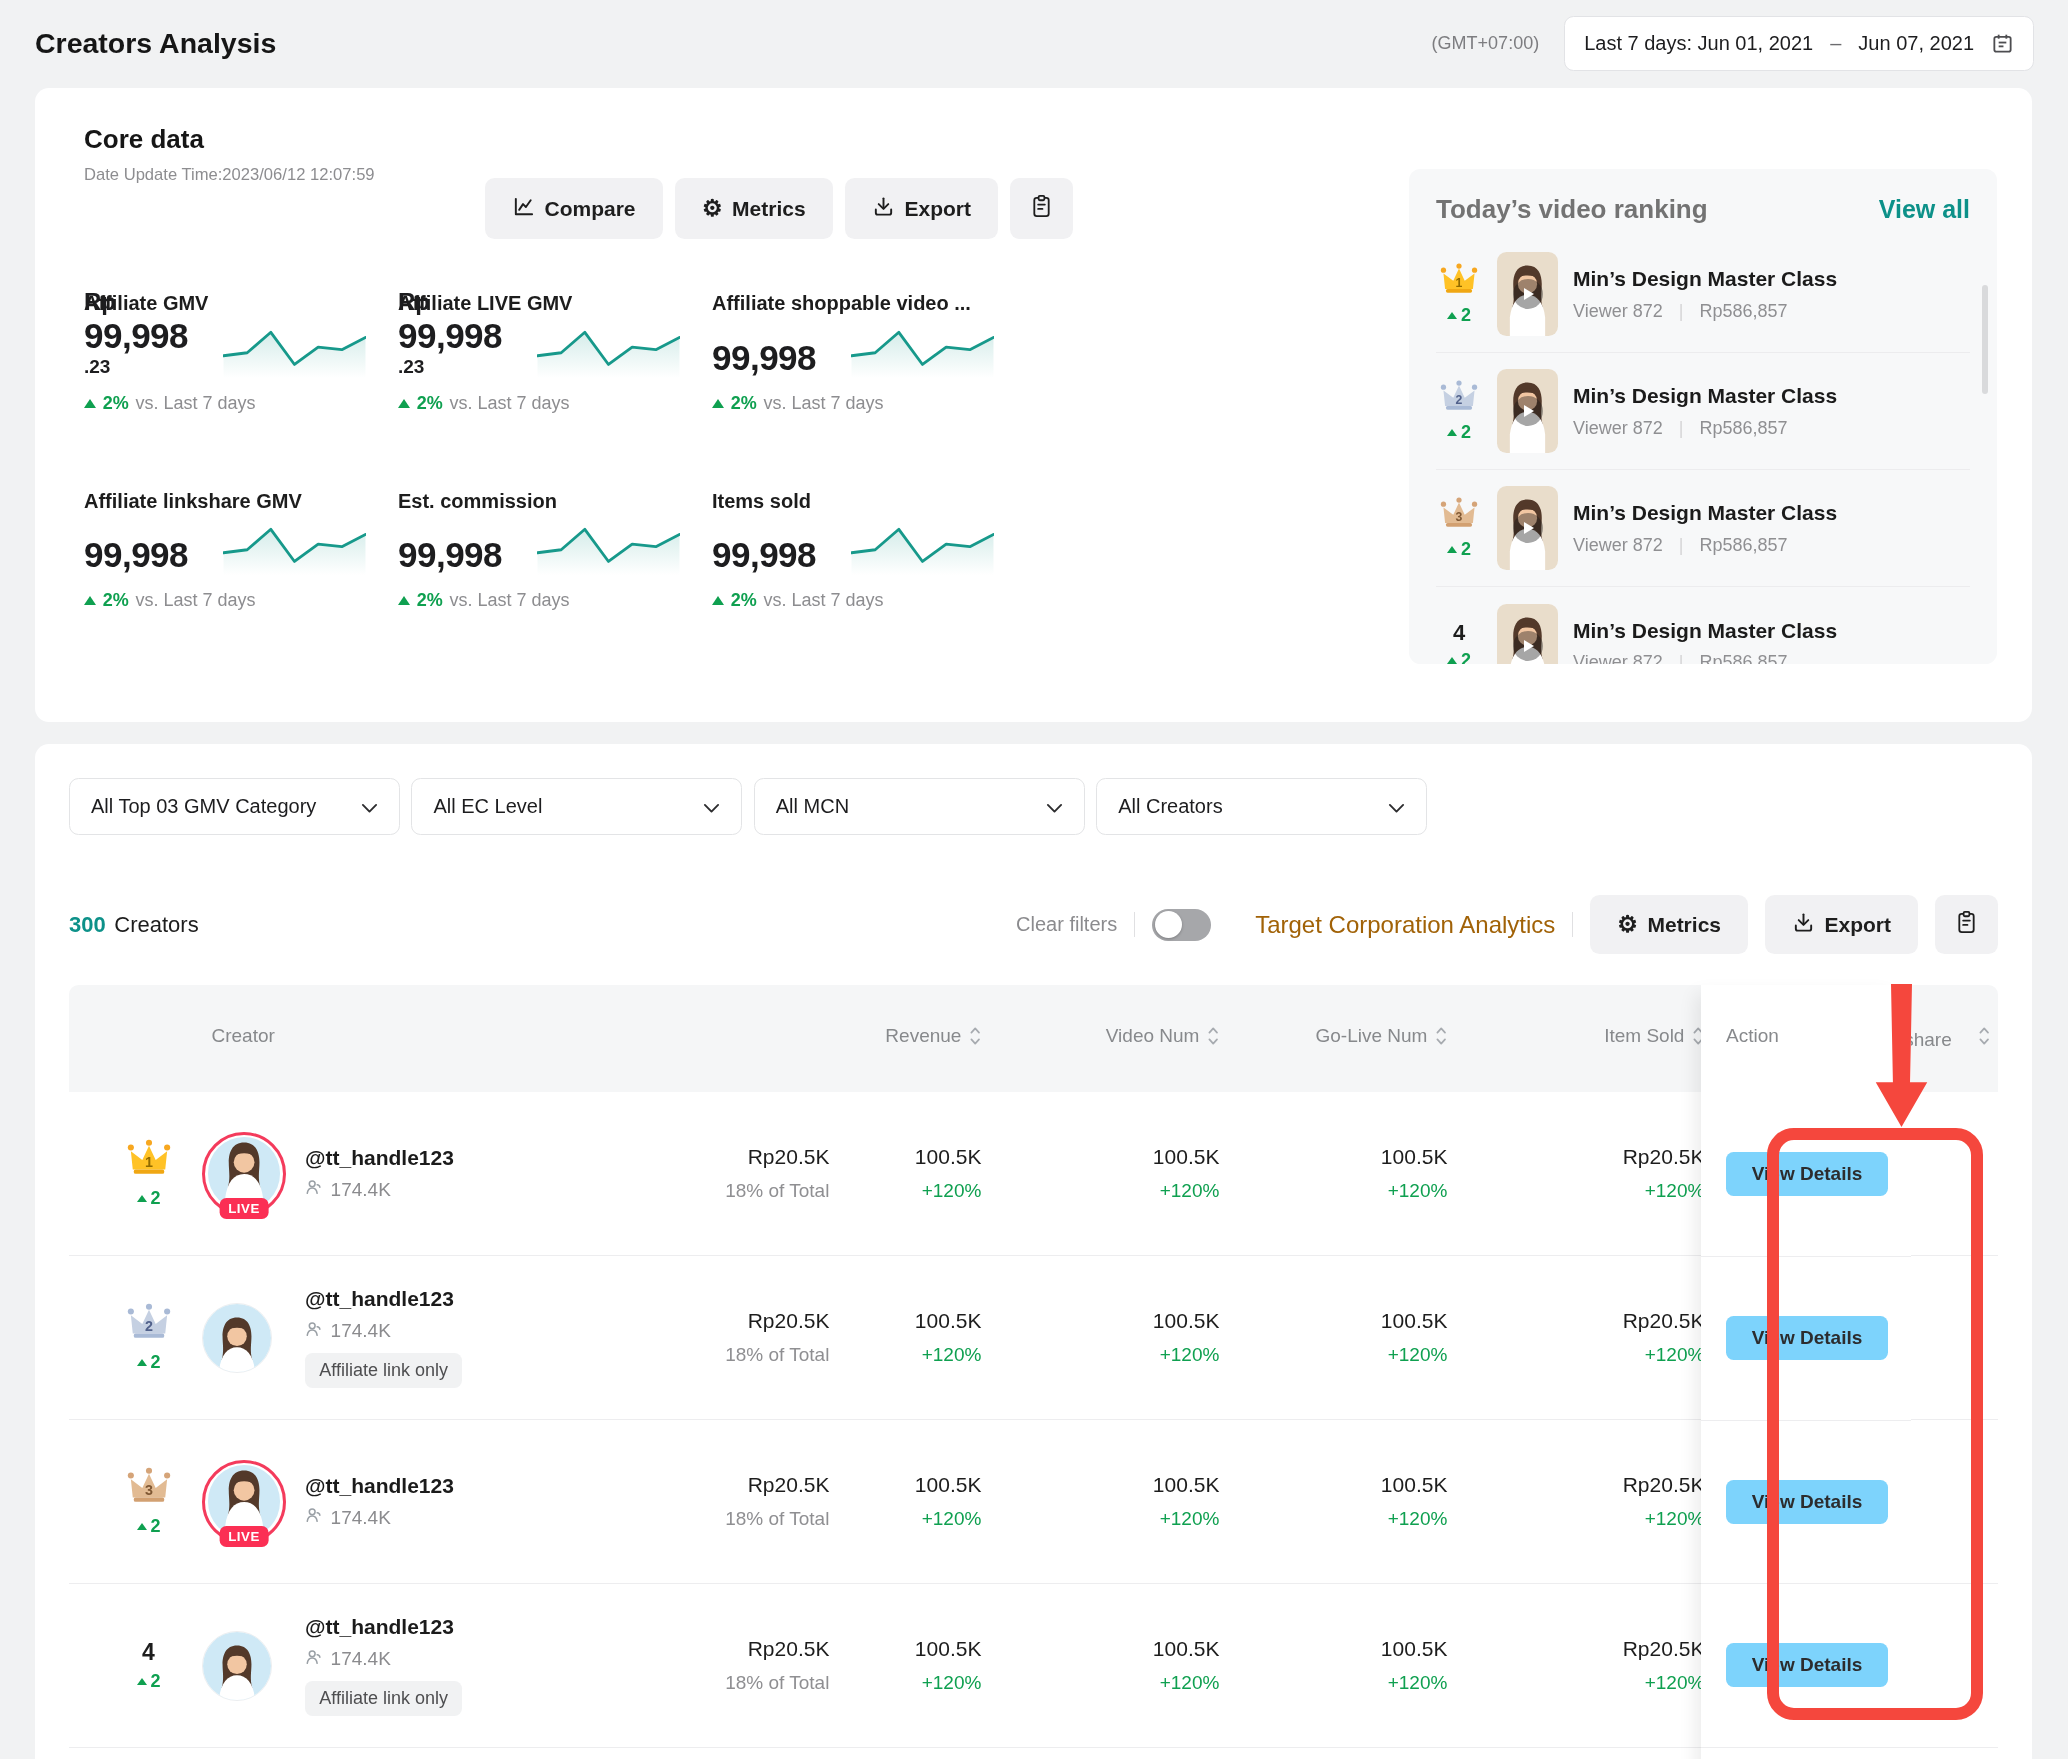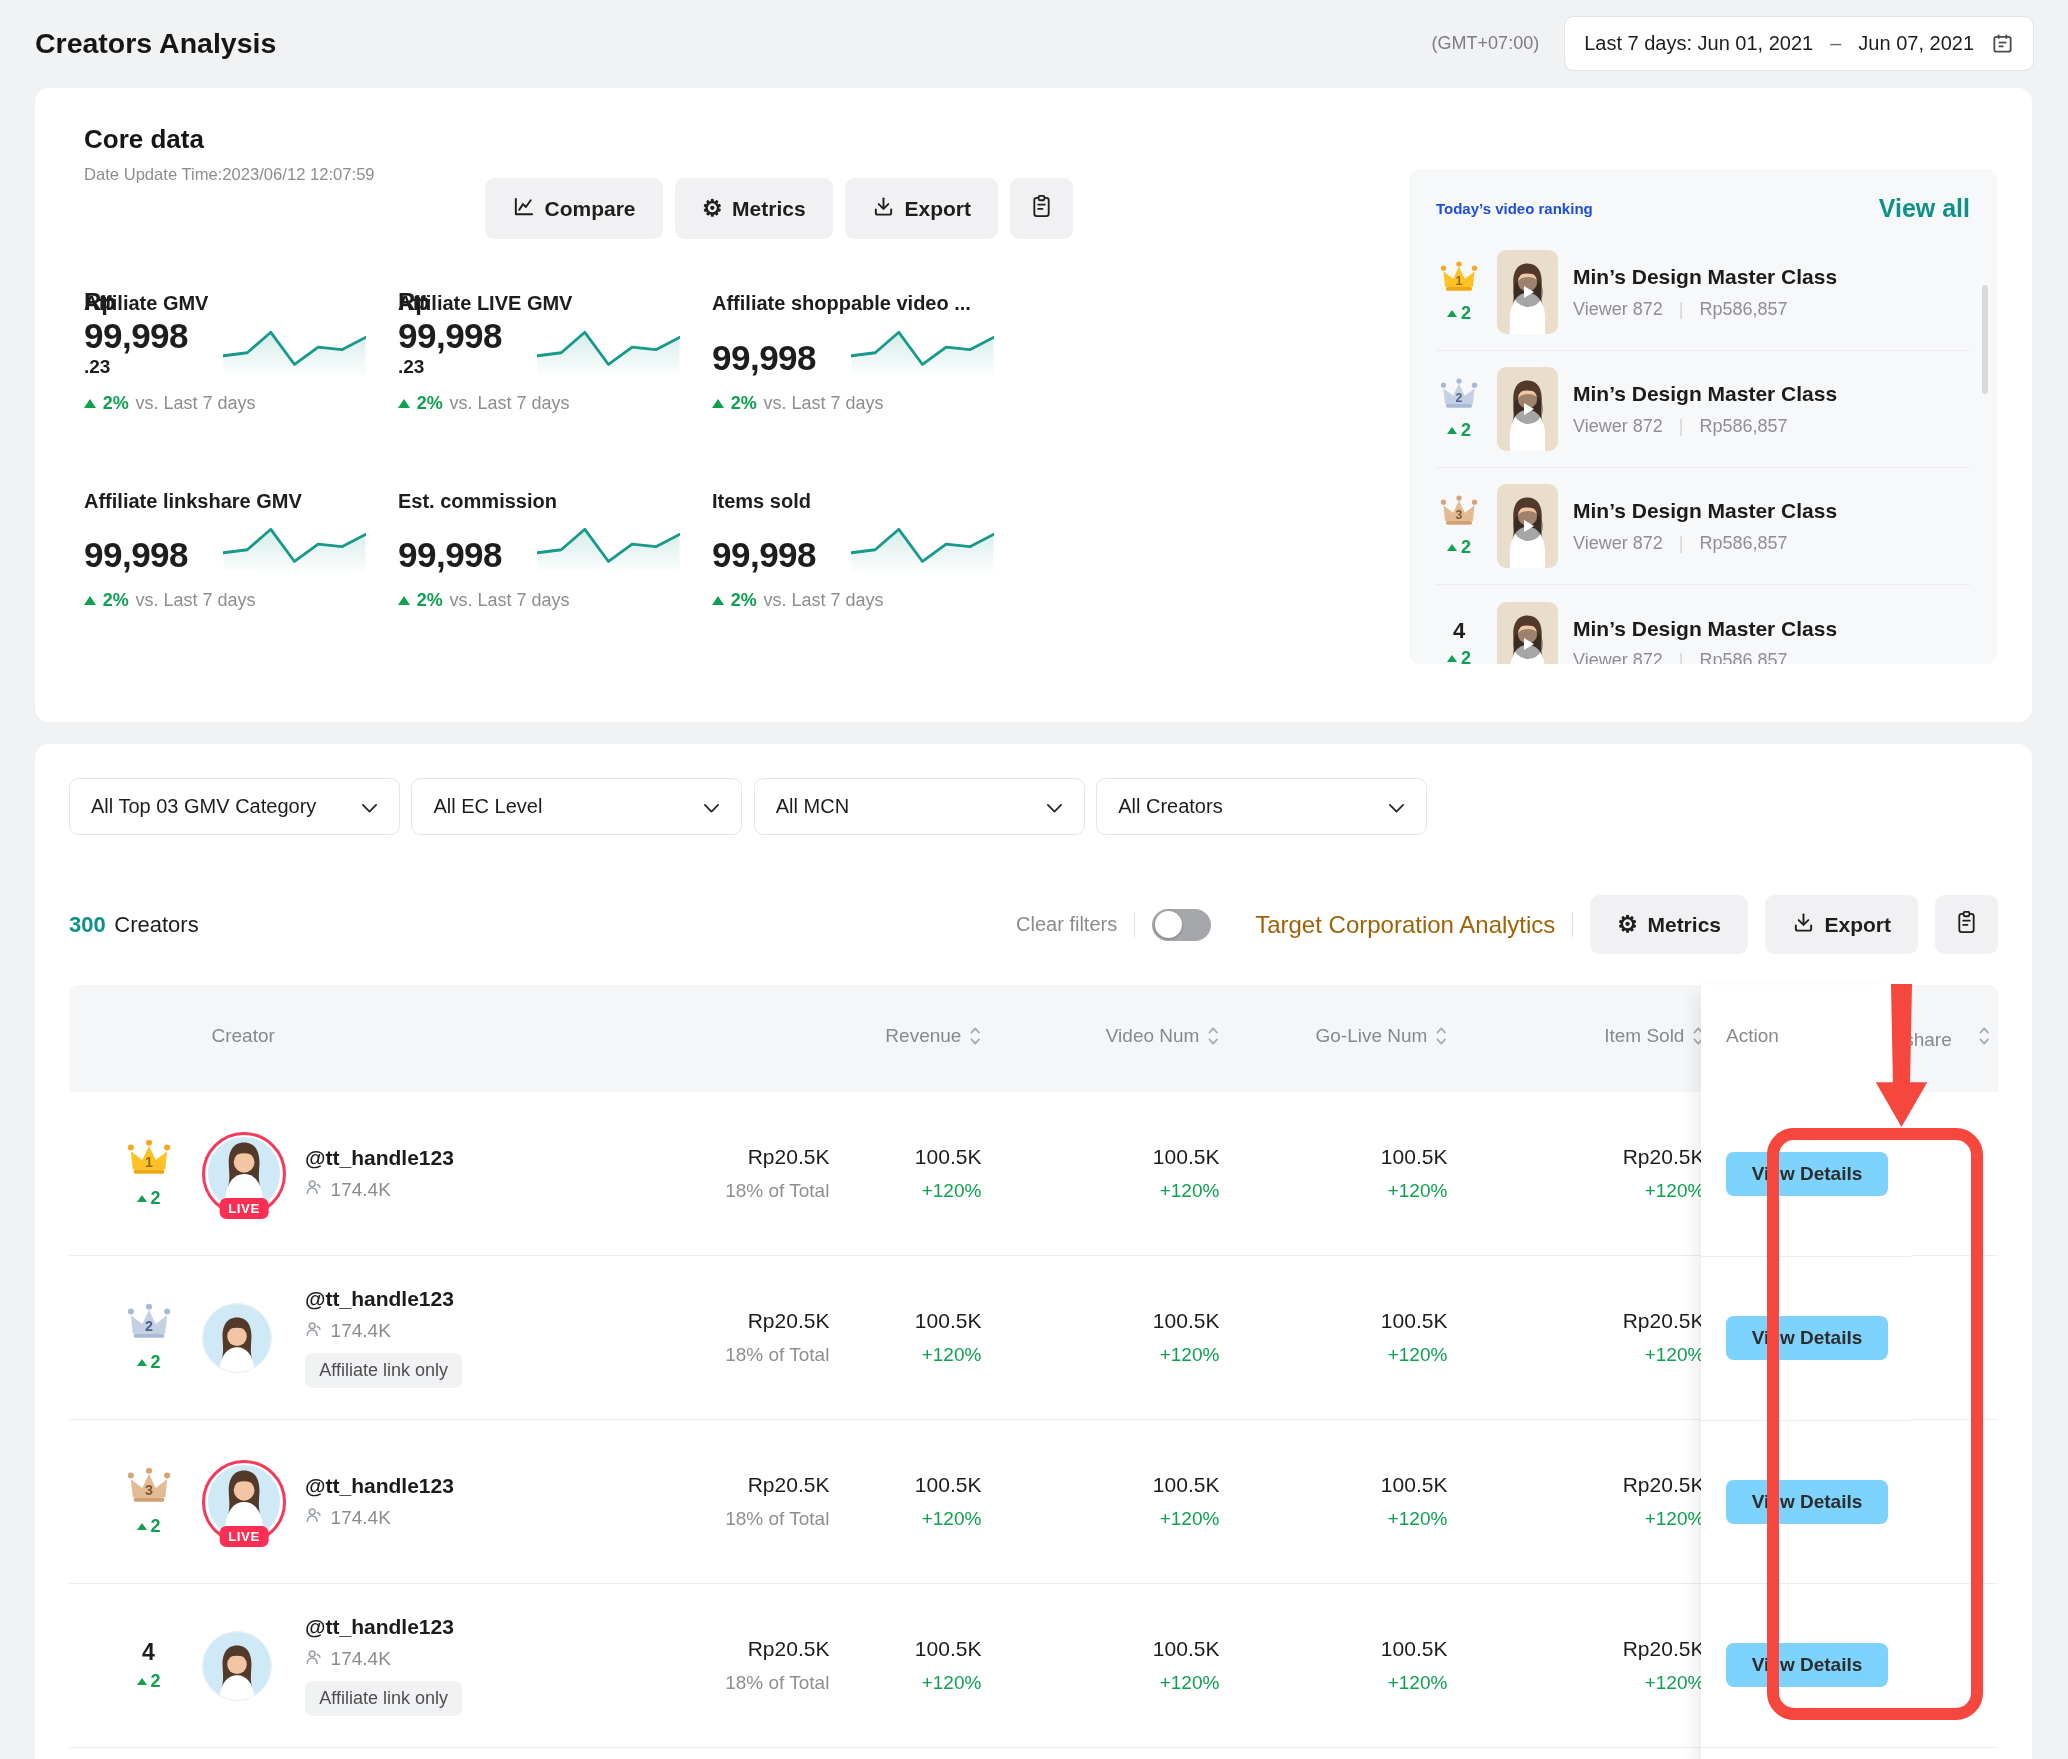--- a/index.html
+++ b/index.html
@@ -53,21 +53,21 @@
   .tri-up { width:0; height:0; border-left:6.7px solid transparent;
             border-right:6.7px solid transparent; border-bottom:9.5px solid #0fa050; }
   .delta-pct { color:#0fa050; font-weight:bold; }
   .delta-suffix { color:#8d8d90; }
 
   
   .ranking { position:absolute; right:35px; top:81px; width:588px; height:495px;
              background:#f7f8f9; border-radius:11.4px; padding:25px 27px 0 27px;
              overflow:hidden; }
   .rk-head { display:flex; align-items:center; justify-content:space-between; }
-  .rk-title { font-size:15px; font-weight:bold; color:#1d4ed8; }
+  .rk-title { font-size:26px; font-weight:bold; color:#737373; }
   .rk-viewall { font-size:25px; font-weight:bold; color:#0d9189; cursor:pointer; }
   .rk-list { margin-top:11.4px; }
   .rk-item { display:flex; align-items:center; gap:15px; padding:15px 0;
              border-bottom:1px solid #ececee; height:117px; }
   .rk-item:last-child { border-bottom:none; }
   .rk-rank { width:46px; display:flex; flex-direction:column; align-items:center; gap:3.8px; }
   .rk-num4 { font-size:22px; font-weight:bold; color:#1d1d1d; }
   .rk-delta { display:flex; align-items:center; gap:3.8px; }
   .rk-delta .tri-up { border-left-width:5.7px; border-right-width:5.7px; border-bottom-width:7.6px; }
   .rk-delta span { font-size:18px; font-weight:bold; color:#0fa050; }

